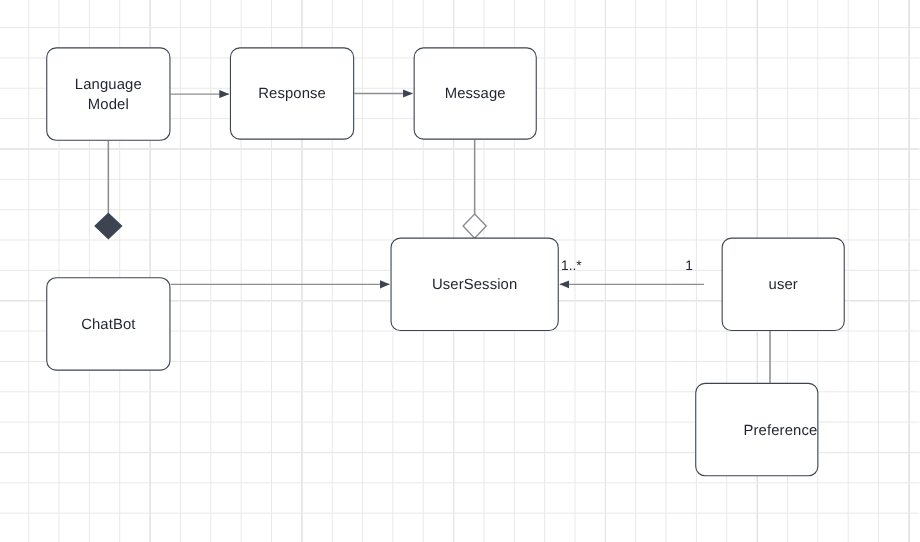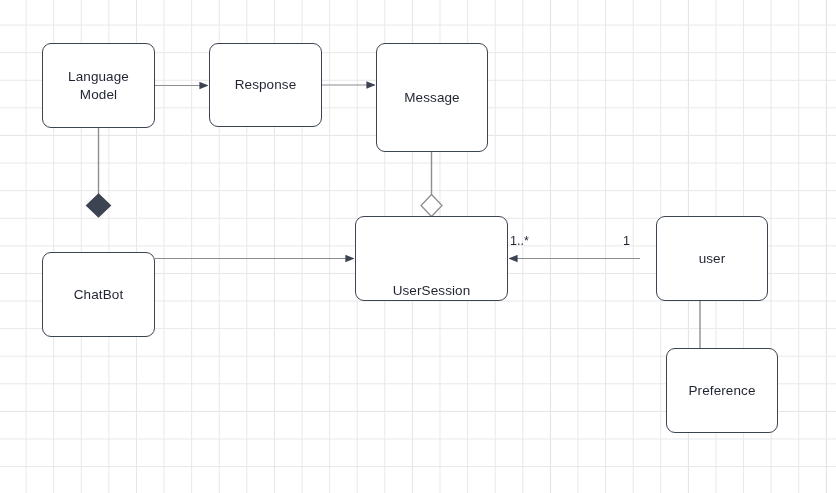--- a/index.html
+++ b/index.html
@@ -106,37 +106,37 @@
 
   <div class="node" style="left:42px; top:43px; width:113px; height:85px;">
     <span class="node-label">Language
 Model</span>
   </div>
 
   <div class="node" style="left:209px; top:43px; width:113px; height:84px;">
     <span class="node-label">Response</span>
   </div>
 
-  <div class="node" style="left:376px; top:43px; width:112px; height:109px;">
+  <div class="node" style="left:376px; top:43px; width:112px; height:84px;">
     <span class="node-label">Message</span>
   </div>
 
   <div class="node" style="left:42px; top:216px; width:113px; height:85px;margin-top:36px;">
     <span class="node-label">ChatBot</span>
   </div>
 
-  <div class="node" style="left:355px; top:216px; width:153px; height:85px;align-items:flex-end;">
+  <div class="node" style="left:355px; top:216px; width:153px; height:85px;">
     <span class="node-label">UserSession</span>
   </div>
 
   <div class="node" style="left:656px; top:216px; width:112px; height:85px;">
     <span class="node-label">user</span>
   </div>
 
-  <div class="node" style="left:666px; top:348px; width:112px; height:85px;">
+  <div class="node" style="left:632px; top:348px; width:112px; height:85px;justify-content:flex-end;">
     <span class="node-label">Preference</span>
   </div>
 
   <div class="mult" style="left:510px; top:235px;">1..*</div>
 
   <div class="mult" style="left:623px; top:235px;">1</div>
 
 </div>
 
 </body></html>

